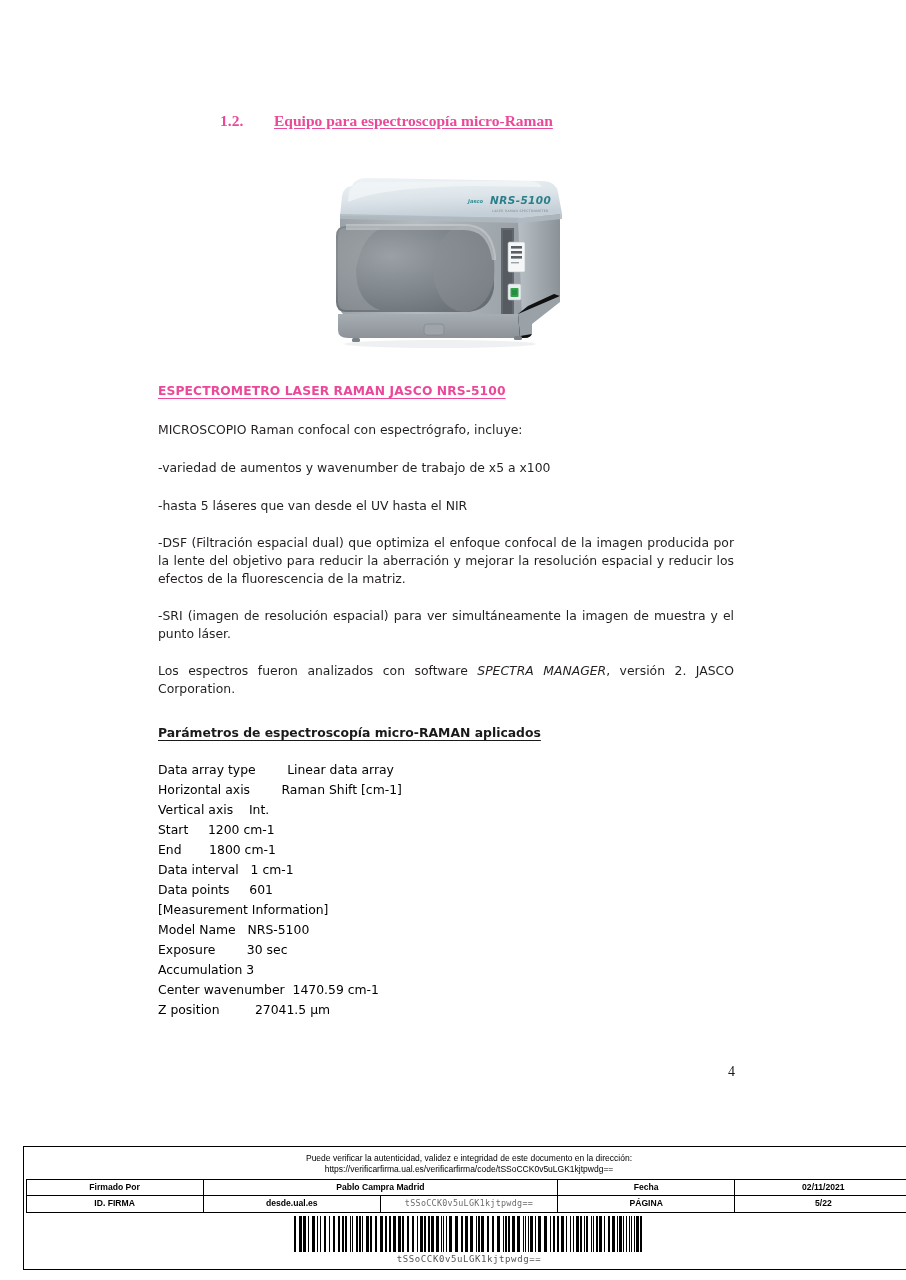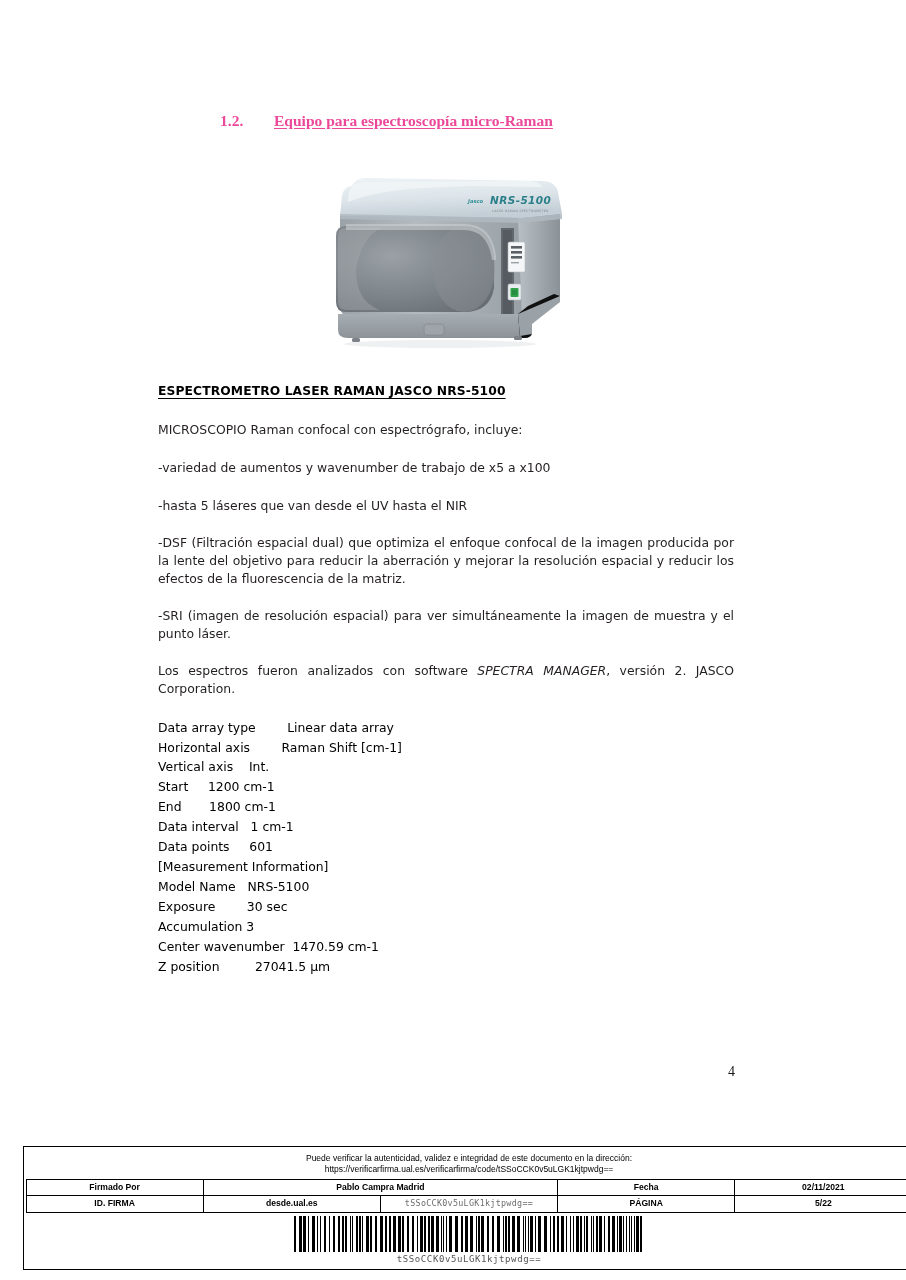--- a/index.html
+++ b/index.html
@@ -61,21 +61,21 @@
     width: 576px;
     font-family: "DejaVu Sans", sans-serif;
     font-size: 12.4px;
     line-height: 1.42;
     color: #231f20;
   }
 
   .accent-heading {
     font-weight: bold;
     font-size: 12.3px;
-    color: #000000;
+    color: #ec4899;
     text-decoration: underline;
     text-underline-offset: 2.5px;
     letter-spacing: 0.1px;
     margin: 0 0 21px 0;
   }
 
   p.para {
     margin: 12px 0 20px 0;
     text-align: justify;
   }
@@ -260,20 +260,21 @@
 
     <p class="para single">MICROSCOPIO Raman confocal con espectrógrafo, incluye:</p>
     <p class="para single">-variedad de aumentos y wavenumber de trabajo de x5 a x100</p>
     <p class="para single">-hasta 5 láseres que van desde el UV hasta el NIR</p>
     <p class="para">-DSF (Filtración espacial dual) que optimiza el enfoque confocal de la imagen producida por la lente del objetivo para reducir la aberración y mejorar la resolución espacial y reducir los efectos de la fluorescencia de la matriz.</p>
     <p class="para">-SRI (imagen de resolución espacial) para ver simultáneamente la imagen de muestra y el punto láser.</p>
 
     <p class="para"><span>Los espectros fueron analizados con software </span><em>SPECTRA MANAGER</em><span>, versión 2. JASCO Corporation.</span></p>
 
 
+    <div class="params-heading">Parámetros de espectroscopía micro-RAMAN aplicados</div>
 
     <div class="params-list">Data array type        Linear data array
 Horizontal axis        Raman Shift [cm-1]
 Vertical axis    Int.
 Start     1200 cm-1
 End       1800 cm-1
 Data interval   1 cm-1
 Data points     601
 [Measurement Information]
 Model Name   NRS-5100

